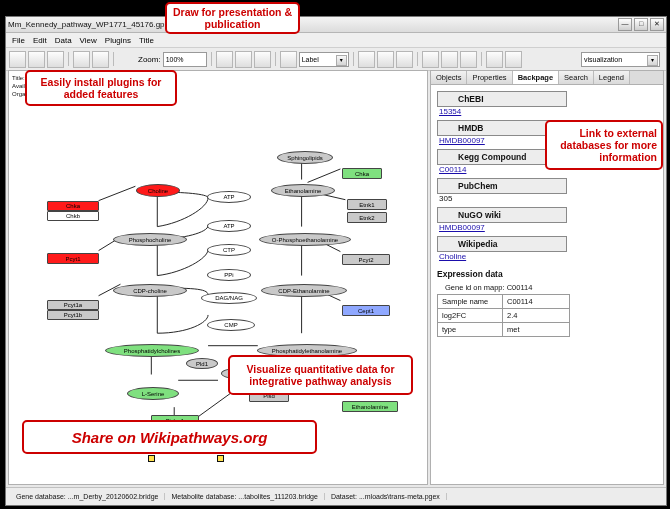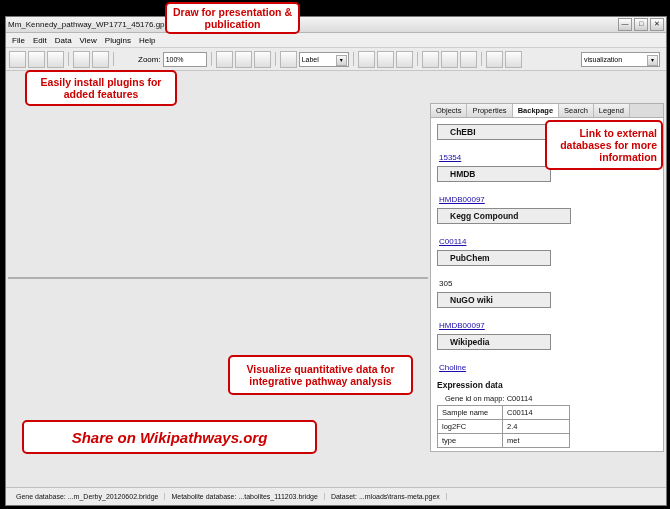--- a/index.html
+++ b/index.html
@@ -17,28 +17,28 @@
   
   .toolbar{height:22px;background:#ececec;border-bottom:1px solid #c6c6c6;display:flex;align-items:center;font-size:8px;gap:2px;padding:0 3px;position:relative;}
   .tbicon{width:15px;height:15px;border:1px solid #b6b6b6;background:linear-gradient(#fdfdfd,#dedede);display:inline-block;}
   .tbsep{width:1px;height:14px;background:#bbb;margin:0 2px;}
   .zoomlabel{font-size:8px;margin-left:20px;}
   .zoombox{width:40px;height:13px;border:1px solid #999;background:#fff;font-size:7px;line-height:13px;padding-left:2px;}
   .combo{height:13px;border:1px solid #999;background:#fff;font-size:7px;line-height:13px;padding-left:2px;position:relative;}
   .combo .arr{position:absolute;right:1px;top:2px;width:9px;height:9px;background:linear-gradient(#f7f7f7,#d4d4d4);border:1px solid #aaa;font-size:6px;text-align:center;line-height:8px;}
   .viscombo{position:absolute;right:6px;top:4px;width:75px;}
   
-  .content{position:absolute;left:0;top:51px;right:0;bottom:18px;display:flex;align-items:center;}
+  .content{position:absolute;left:0;top:51px;right:0;bottom:18px;display:flex;}
   .canvaswrap{position:relative;flex:1;background:#fff;border:1px solid #b0b0b0;margin:2px;overflow:hidden;}
   .sidebar{width:232px;margin:2px 2px 2px 0;background:#ececec;border:1px solid #b0b0b0;display:flex;flex-direction:column;}
   .sbtabs{display:flex;font-size:7.5px;height:13px;background:#dcdcdc;border-bottom:1px solid #b0b0b0;}
   .sbtab{padding:1px 5px;border-right:1px solid #bbb;background:linear-gradient(#f2f2f2,#dadada);color:#111;line-height:12px;}
   .sbtab.active{background:#ffffff;font-weight:bold;}
   .sbbody{flex:1;background:#fff;overflow:hidden;padding:3px 6px;font-size:8px;color:#111;position:relative;}
-  .fieldbox{border:1px solid #8a8a8a;background:#ededed;font-weight:bold;font-size:8.5px;padding:2px 12px;margin:3px 0 13px;width:88px;}
+  .fieldbox{border:1px solid #8a8a8a;background:#ededed;font-weight:bold;font-size:8.5px;padding:2px 20px;margin:3px 0 0;width:88px;}
   .linktext{color:#1a0dab;text-decoration:underline;font-size:8px;margin:0 0 4px 2px;}
   .plaintext{font-size:8px;margin:0 0 4px 2px;}
   .exprhdr{font-weight:bold;font-size:8.5px;margin:8px 0 4px 0;}
   .geneid{font-size:7.5px;margin:2px 0 2px 8px;}
   table.exp{border-collapse:collapse;font-size:7.5px;}
   table.exp td{border:1px solid #9a9a9a;padding:1px 4px;height:11px;background:#fff;}
   table.exp td.k{width:56px;}
   table.exp td.v{width:58px;}
   
   .canvtitle{position:absolute;left:3px;top:3px;font-size:6px;color:#111;line-height:8px;}
@@ -73,21 +73,21 @@
         <span class="winbtn">✕</span>
       </span>
     </div>
 
     <div class="menubar">
       <span>File</span>
       <span>Edit</span>
       <span>Data</span>
       <span>View</span>
       <span>Plugins</span>
-      <span>Help</span>
+      <span>Title</span>
     </div>
 
     <div class="toolbar">
       <span class="tbicon"></span>
       <span class="tbicon"></span>
       <span class="tbicon"></span>
       <span class="tbsep"></span>
       <span class="tbicon"></span>
       <span class="tbicon"></span>
       <span class="tbsep"></span>

